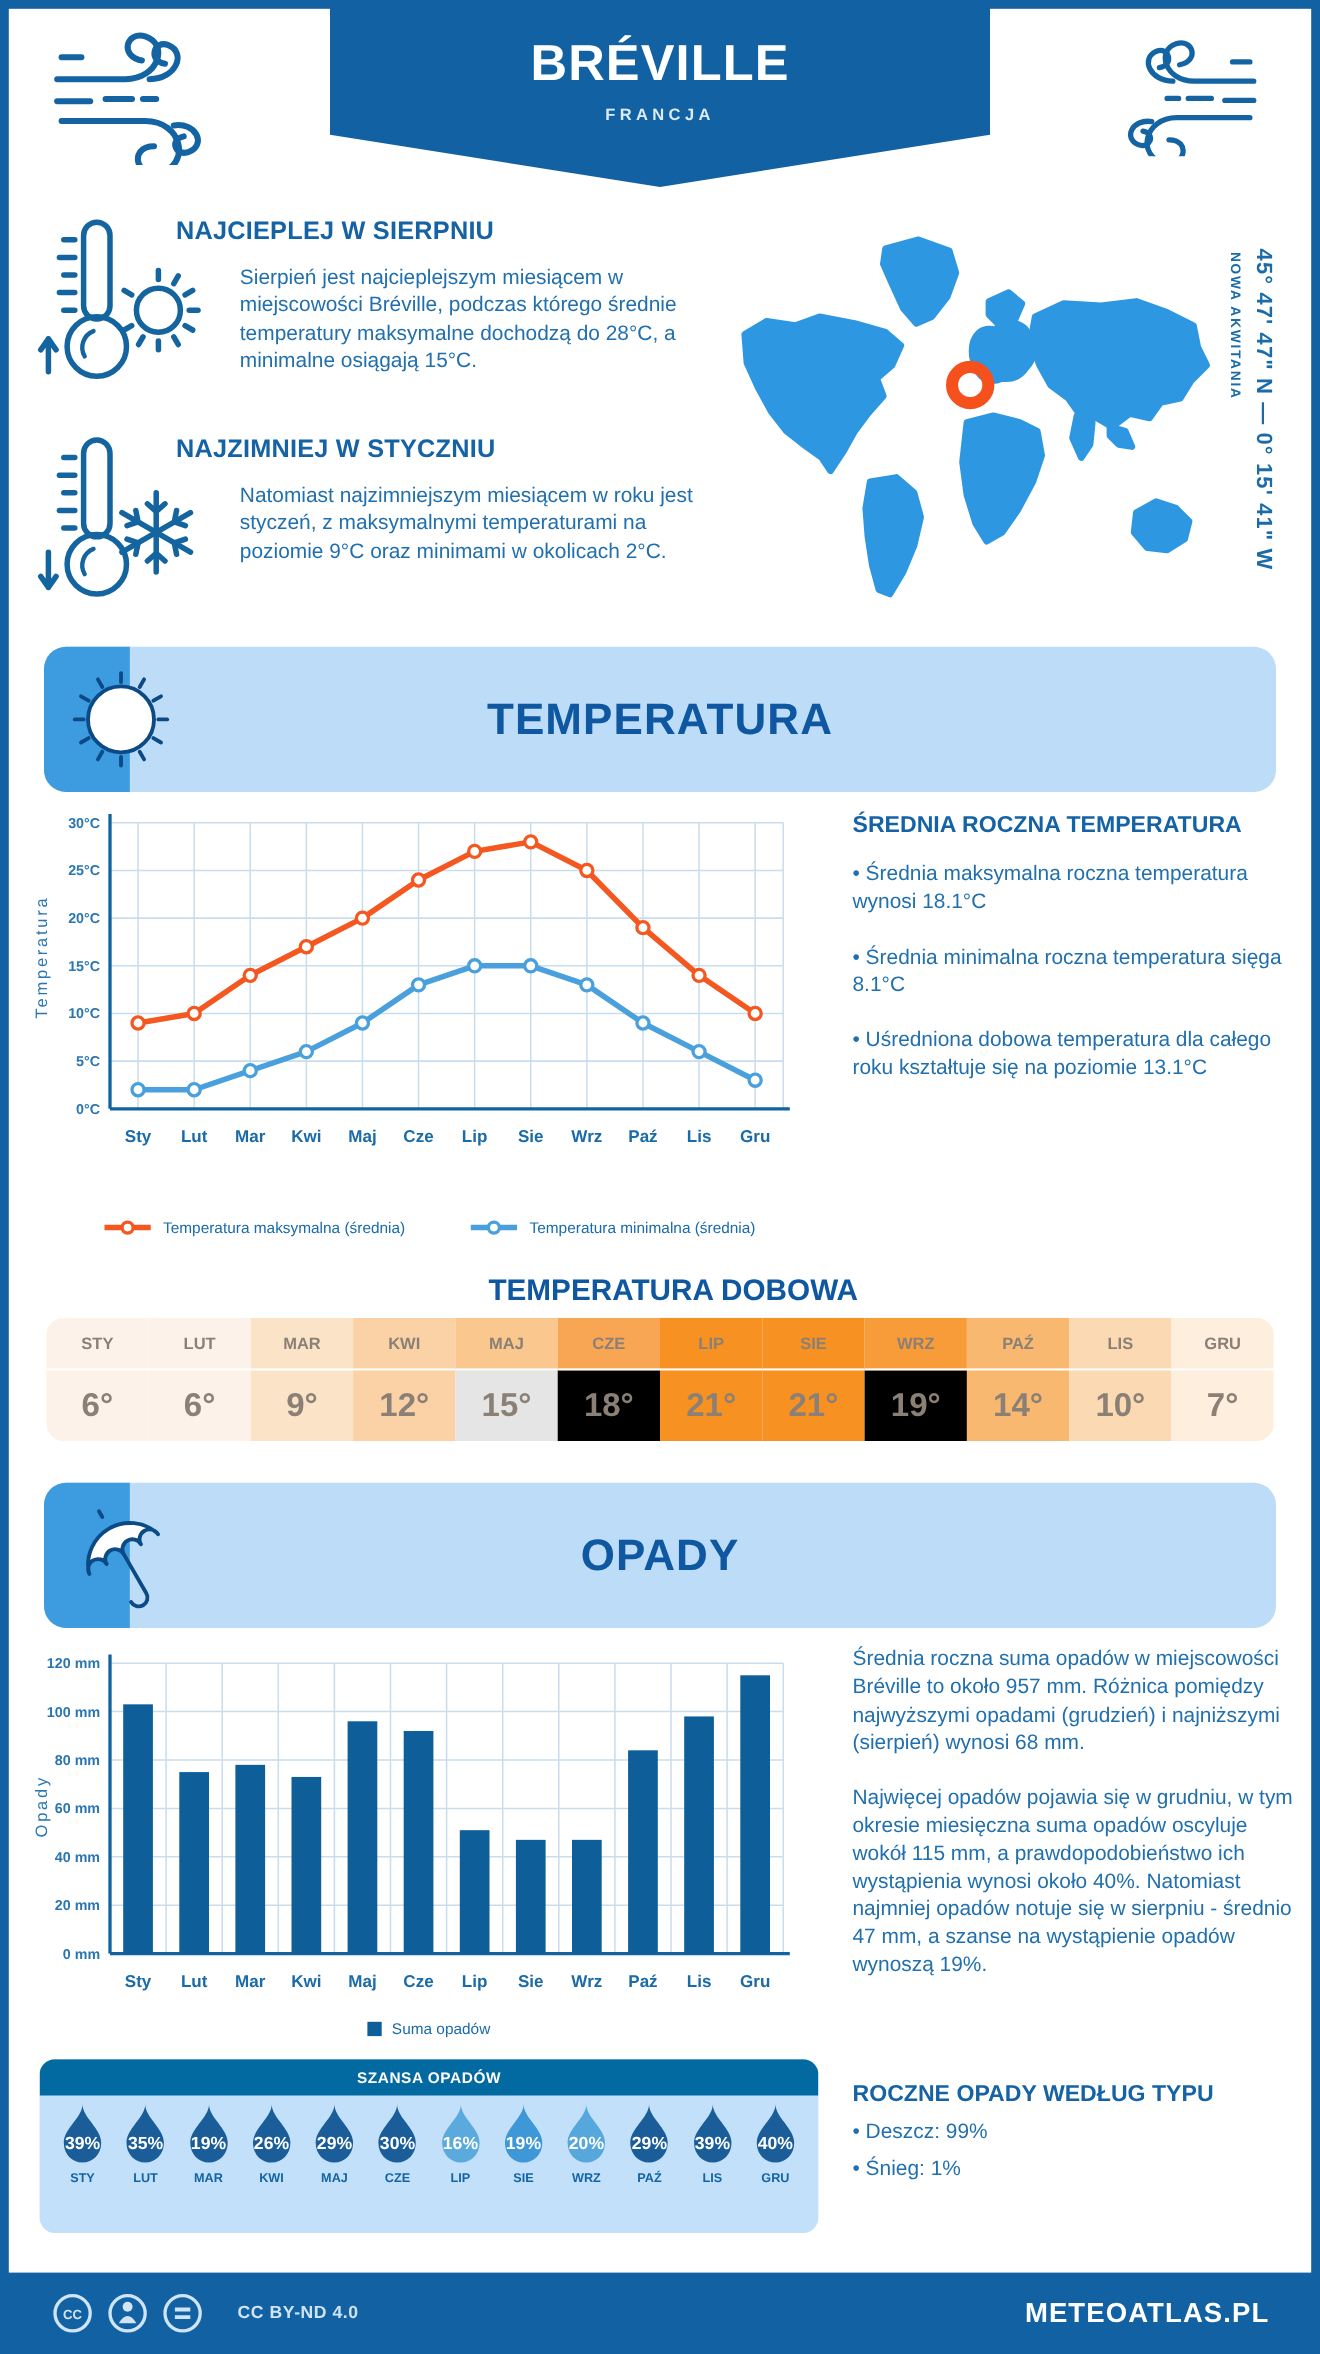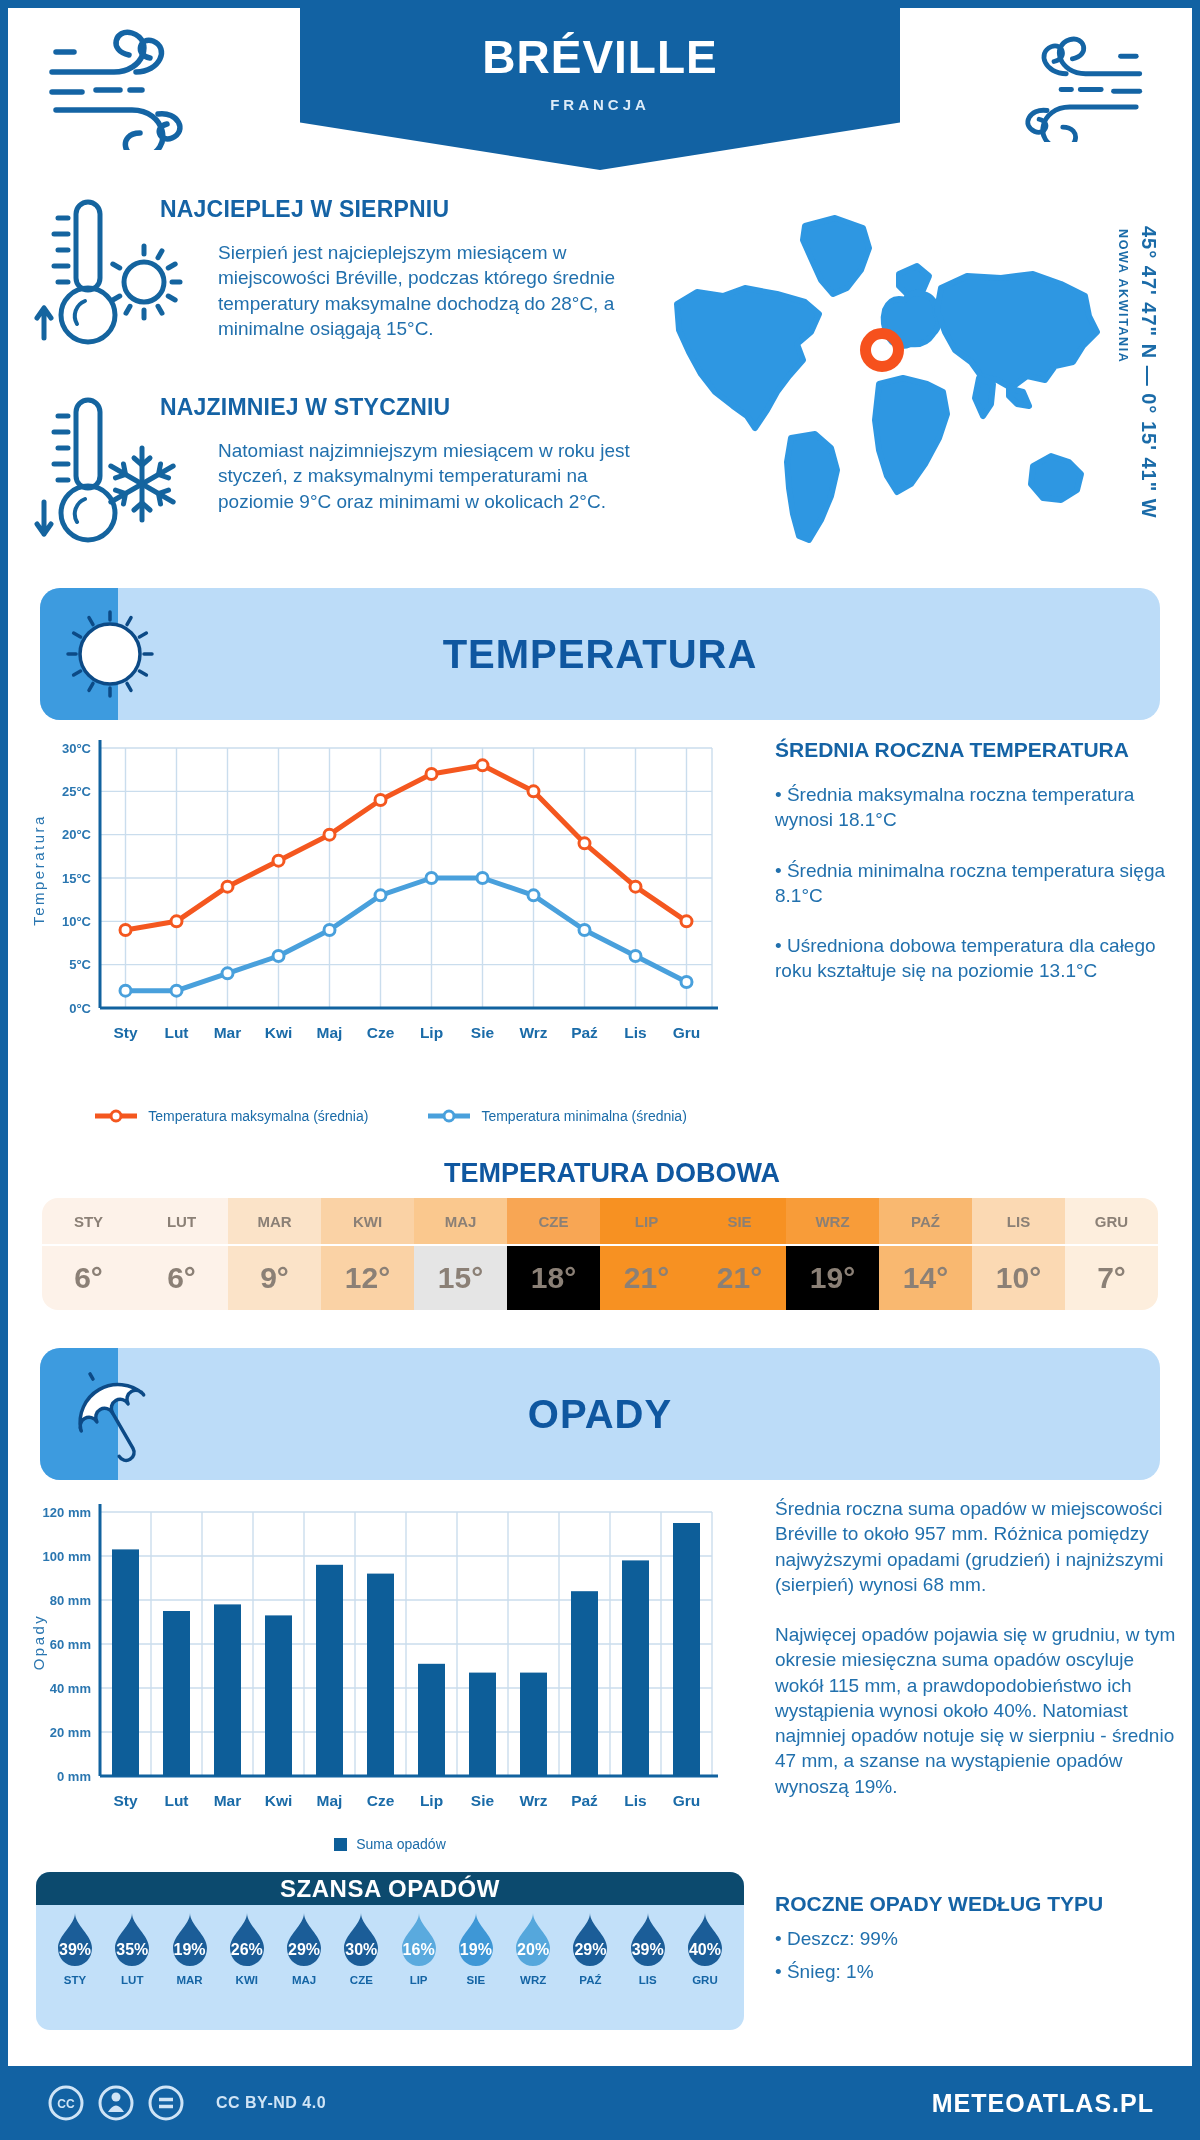--- a/index.html
+++ b/index.html
@@ -48,22 +48,22 @@
   .daily-title{position:absolute;left:12px;width:1200px;text-align:center;font-size:27px;font-weight:800;color:#0f57a0;}
   .daily-table{position:absolute;left:42px;top:1198px;width:1116px;display:flex;border-radius:16px;overflow:hidden;}
   .daily-cell{flex:1;display:flex;flex-direction:column;}
   .daily-cell .m{height:46px;display:flex;align-items:center;justify-content:center;
      font-size:15px;font-weight:700;color:#8b8076;border-bottom:2px solid #fff;}
   .daily-cell .v{height:64px;display:flex;align-items:center;justify-content:center;
      font-size:30px;font-weight:700;color:#8b8076;}
 
   
   .chance-box{position:absolute;left:36px;top:1872px;width:708px;height:158px;background:#c2e0f9;border-radius:14px;overflow:hidden;}
-  .chance-head{height:33px;background:#0c4a6e;display:flex;align-items:center;justify-content:center;
-     color:#fff;font-size:24px;font-weight:800;letter-spacing:.5px;}
+  .chance-head{height:33px;background:#0369a1;display:flex;align-items:center;justify-content:center;
+     color:#fff;font-size:14px;font-weight:800;letter-spacing:.5px;}
   .drops-row{display:flex;justify-content:space-between;padding:6px 12px 0 12px;}
   .drop{position:relative;width:54px;text-align:center;}
   .drop .pct{position:absolute;left:0;right:0;top:30px;color:#fff;font-size:16px;font-weight:800;}
   .drop .mon{display:block;margin-top:1px;font-size:11.5px;font-weight:800;color:#1464a4;}
 
   
   .footer{position:absolute;left:0;bottom:0;width:1200px;height:74px;background:#1262a3;z-index:55;
      display:flex;align-items:center;justify-content:space-between;padding:0 46px;box-sizing:border-box;}
   .footer-left{display:flex;align-items:center;gap:10px;}
   .footer-license{margin-left:20px;font-size:16px;font-weight:700;color:#cfe4f6;letter-spacing:.5px;}

